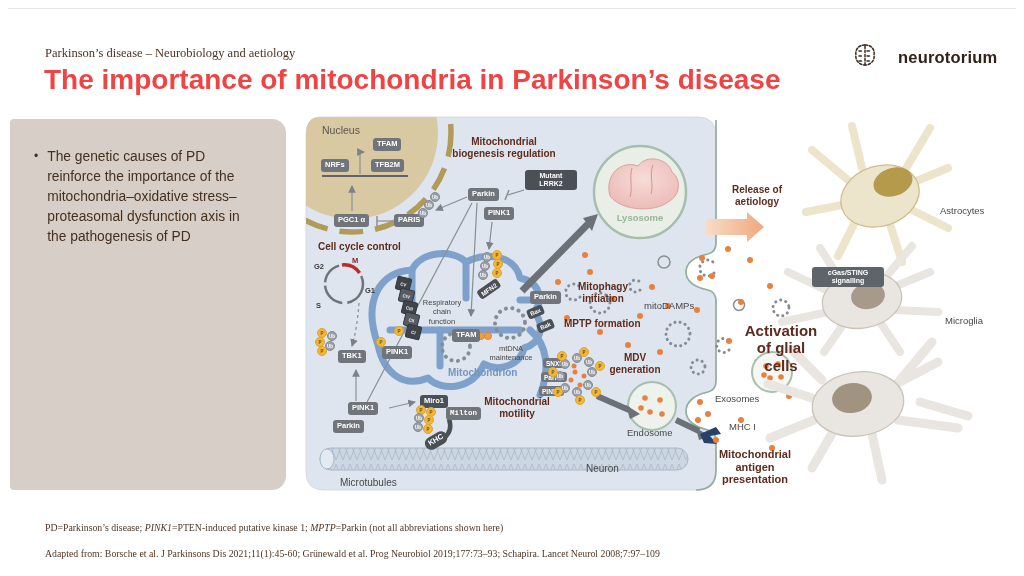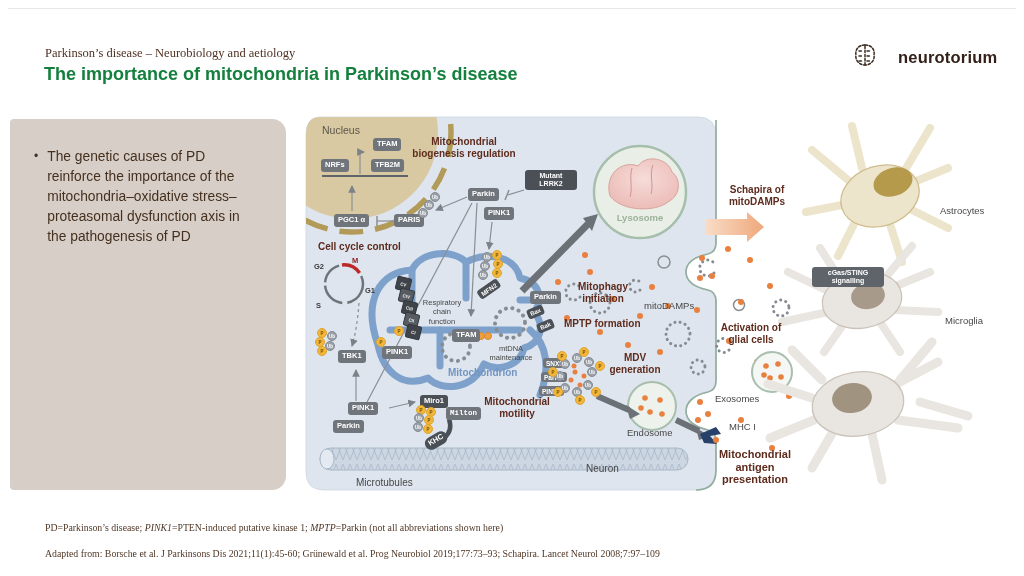--- a/index.html
+++ b/index.html
@@ -2,21 +2,21 @@
 <html><head>
 <meta charset="utf-8">
 <style>
   html,body{margin:0;padding:0;background:#fff;}
   .stage{position:relative;width:1024px;height:576px;background:#ffffff;overflow:hidden;
          font-family:"Liberation Sans",sans-serif;}
   .hairline{position:absolute;left:8px;right:8px;top:8px;height:1px;background:#e9e7e4;}
   
   .eyebrow{position:absolute;left:45px;top:46px;font-family:"Liberation Serif",serif;
            font-size:12.5px;color:#4f3122;}
-  .title{position:absolute;left:44px;top:64px;font-size:18px;font-weight:bold;color:#15803d;}
+  .title{position:absolute;left:44px;top:64px;font-size:28px;font-weight:bold;color:#ef4444;}
   .brand{position:absolute;left:852px;top:42px;display:flex;align-items:center;gap:20px;}
   .brand-text{font-size:16.5px;font-weight:600;color:#332018;letter-spacing:.2px;}
   
   .sidebar{position:absolute;left:10px;top:119px;width:276px;height:371px;background:#d7cfc7;
            border-radius:4px 14px 14px 4px;}
   .sidebar .bullet-row{display:flex;gap:9px;padding:28px 26px 0 24px;}
   .sidebar .marker{font-size:12px;color:#45301f;line-height:1.5;}
   .sidebar .btext{font-size:13.8px;line-height:1.45;color:#45301f;width:206px;}
   
   .lbl{position:absolute;font-size:9.5px;color:#474747;}
@@ -287,40 +287,40 @@
         <line x1="872" y1="434" x2="882" y2="480"></line>
           <line x1="898" y1="420" x2="958" y2="428"></line>
         <line x1="920" y1="402" x2="968" y2="416"></line>
       </g>
       <ellipse cx="858" cy="404" rx="46" ry="32" fill="#e9e5e0" stroke="#cbc3ba" stroke-width="1.3" transform="rotate(-8 858 404)"></ellipse>
       <ellipse cx="852" cy="398" rx="20" ry="15" fill="#a0937f" transform="rotate(-8 852 398)"></ellipse>
     </g>
   </svg>
 
   <div class="lbl" style="left:322px;top:124px;font-size:10.5px;color:#5b564c;">Nucleus</div>
-  <div class="hlbl" style="left:408px;top:136px;width:112px;">Mitochondrial biogenesis regulation</div>
+  <div class="hlbl" style="left:448px;top:136px;width:112px;">Mitochondrial biogenesis regulation</div>
   <div class="hlbl" style="left:318px;top:241px;white-space:nowrap;text-align:left;">Cell cycle control</div>
   <div class="lbl" style="left:420px;top:298px;width:44px;font-size:7.5px;text-align:center;line-height:1.25;">Respiratory chain function</div>
   <div class="lbl" style="left:484px;top:344px;width:54px;font-size:7.5px;text-align:center;line-height:1.25;">mtDNA maintenance</div>
   <div class="bluelbl" style="left:448px;top:367px;">Mitochondrion</div>
   <div class="hlbl" style="left:568px;top:249px;width:70px;margin-top:32px;">Mitophagy initiation</div>
   <div class="greenlbl" style="left:615px;top:212px;width:50px;">Lysosome</div>
   <div class="hlbl" style="left:564px;top:318px;white-space:nowrap;text-align:left;">MPTP formation</div>
   <div class="lbl" style="left:644px;top:300px;">mitoDAMPs</div>
   <div class="hlbl" style="left:597px;top:352px;width:76px;">MDV generation</div>
   <div class="lbl" style="left:627px;top:427px;">Endosome</div>
-  <div class="hlbl" style="left:717px;top:184px;width:80px;">Schapira of mitoDAMPs</div>
-  <div class="hlbl" style="left:712px;top:322px;width:78px;font-size:10px;">Activation of glial cells</div>
+  <div class="hlbl" style="left:717px;top:184px;width:80px;">Release of aetiology</div>
+  <div class="hlbl" style="left:742px;top:322px;width:78px;font-size:15px;">Activation of glial cells</div>
   <div class="lbl" style="left:715px;top:393px;">Exosomes</div>
   <div class="lbl" style="left:729px;top:421px;">MHC I</div>
   <div class="hlbl" style="left:705px;top:448px;width:100px;font-size:11px;">Mitochondrial antigen presentation</div>
   <div class="lbl" style="left:940px;top:205px;">Astrocytes</div>
   <div class="lbl" style="left:945px;top:315px;text-align:center;">Microglia</div>
   <div class="hlbl" style="left:478px;top:396px;width:78px;">Mitochondrial motility</div>
-  <div class="lbl" style="left:356px;top:477px;font-size:10px;">Microtubules</div>
+  <div class="lbl" style="left:340px;top:477px;font-size:10px;">Microtubules</div>
   <div class="lbl" style="left:586px;top:463px;font-size:10px;">Neuron</div>
 
   <div class="phase" style="left:314px;top:262px;">G2</div>
   <div class="phase" style="left:352px;top:256px;color:#8c1f1a;">M</div>
   <div class="phase" style="left:365px;top:286px;">G1</div>
   <div class="phase" style="left:316px;top:301px;">S</div>
 
   <div class="gbox" style="left:321px;top:159px;">NRFs</div>
   <div class="gbox" style="left:373px;top:138px;">TFAM</div>
   <div class="gbox" style="left:371px;top:159px;">TFB2M</div>

